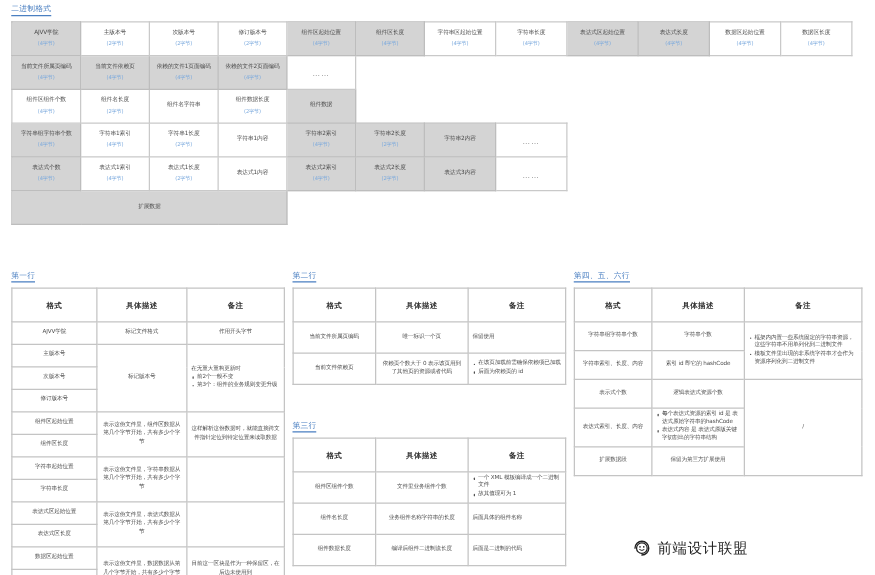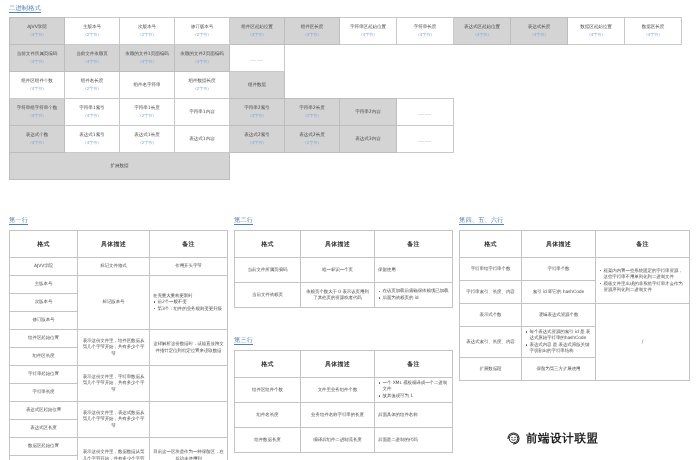--- a/index.html
+++ b/index.html
@@ -83,21 +83,21 @@
     width:1.6px;height:1.6px;border-radius:50%;background:#4d4d4d;
   }
 
   
   .watermark{
     position:absolute;left:505px;top:430px;
     display:flex;align-items:center;gap:4px;
   }
   .wm-logo{width:17px;height:17px;flex:none;}
   .wm-text{
-    font-size:11.5px;color:#1f1f1f;font-weight:bold;
+    font-size:11.5px;color:#1f1f1f;font-weight:normal;
     letter-spacing:0.6px;line-height:17px;
   }
 </style>
 </head>
 <body>
 
 <div class="page">
 
   <div id="binfmt-title" class="sec-title">二进制格式</div>
 

